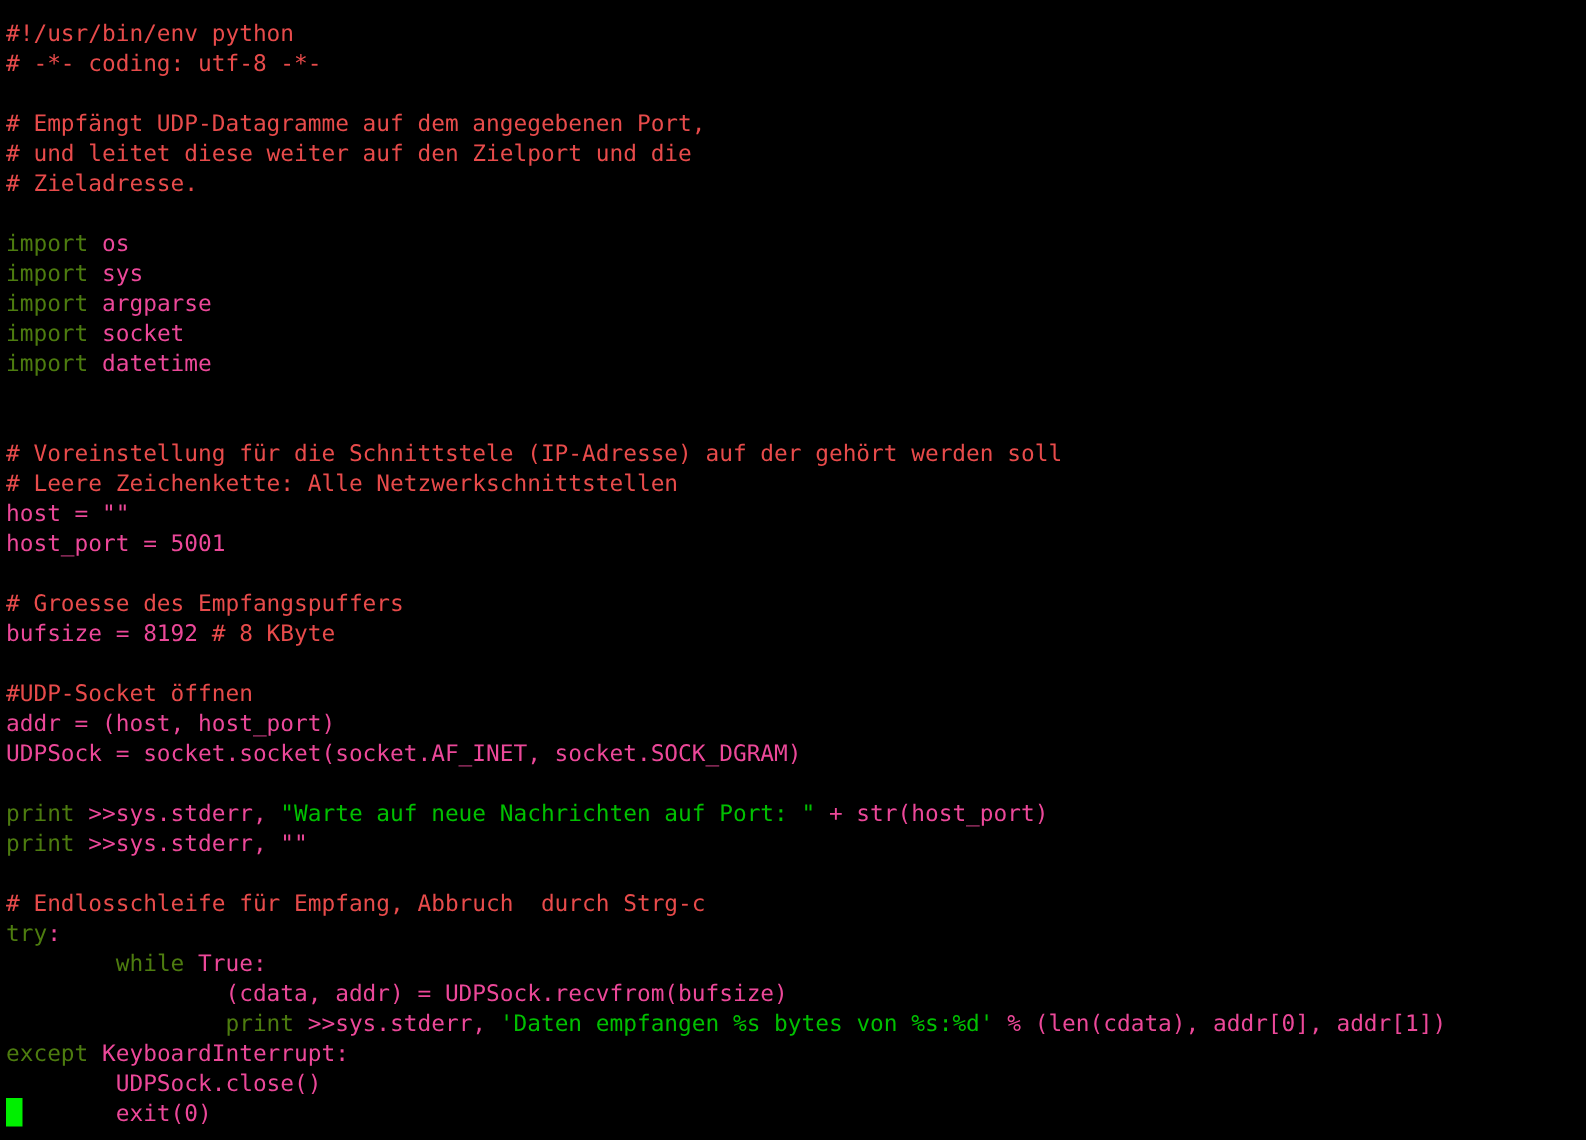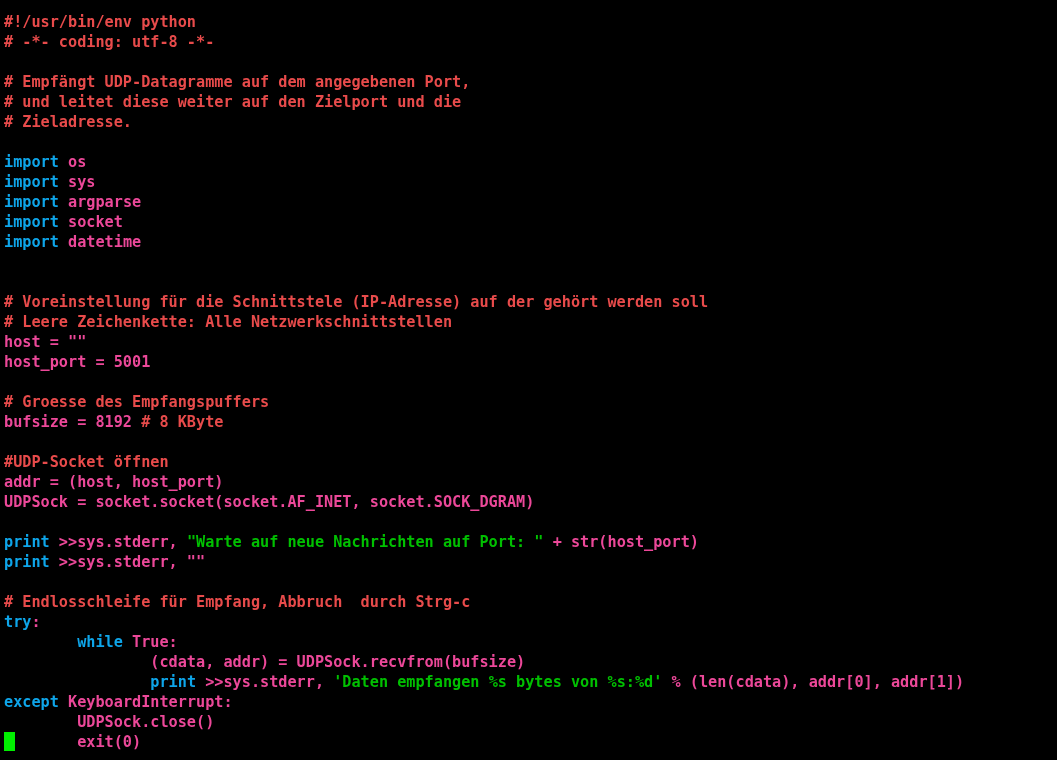--- a/index.html
+++ b/index.html
@@ -13,40 +13,39 @@
     overflow: hidden;
     font-family: "DejaVu Sans Mono", "Liberation Mono", monospace;
   }
   #terminal {
     position: relative;
     width: 872px;
     height: 760px;
     background: #000000;
     padding: 0;
     box-sizing: border-box;
-    font-weight: bold;
   }
   .code {
     position: absolute;
     top: 12px;
     left: 4px;
     font-size: 15.2px;
     line-height: 20px;
     letter-spacing: 0px;
     white-space: pre;
     font-family: "DejaVu Sans Mono", "Liberation Mono", monospace;
   }
   .line {
     height: 20px;
     white-space: pre;
     position: relative;
   }
   .tok { white-space: pre; }
   .c-comment  { color: #e84b4b; }
-  .c-keyword  { color: #0ea5e9; }
+  .c-keyword  { color: #4d7c0f; }
   .c-string   { color: #00c000; }
   .c-plain    { color: #ec4899; }
 
   .cursor-block {
     position: absolute;
     left: 4px;
     top: 732px;
     width: 11px;
     height: 19px;
     background: #00ef00;

